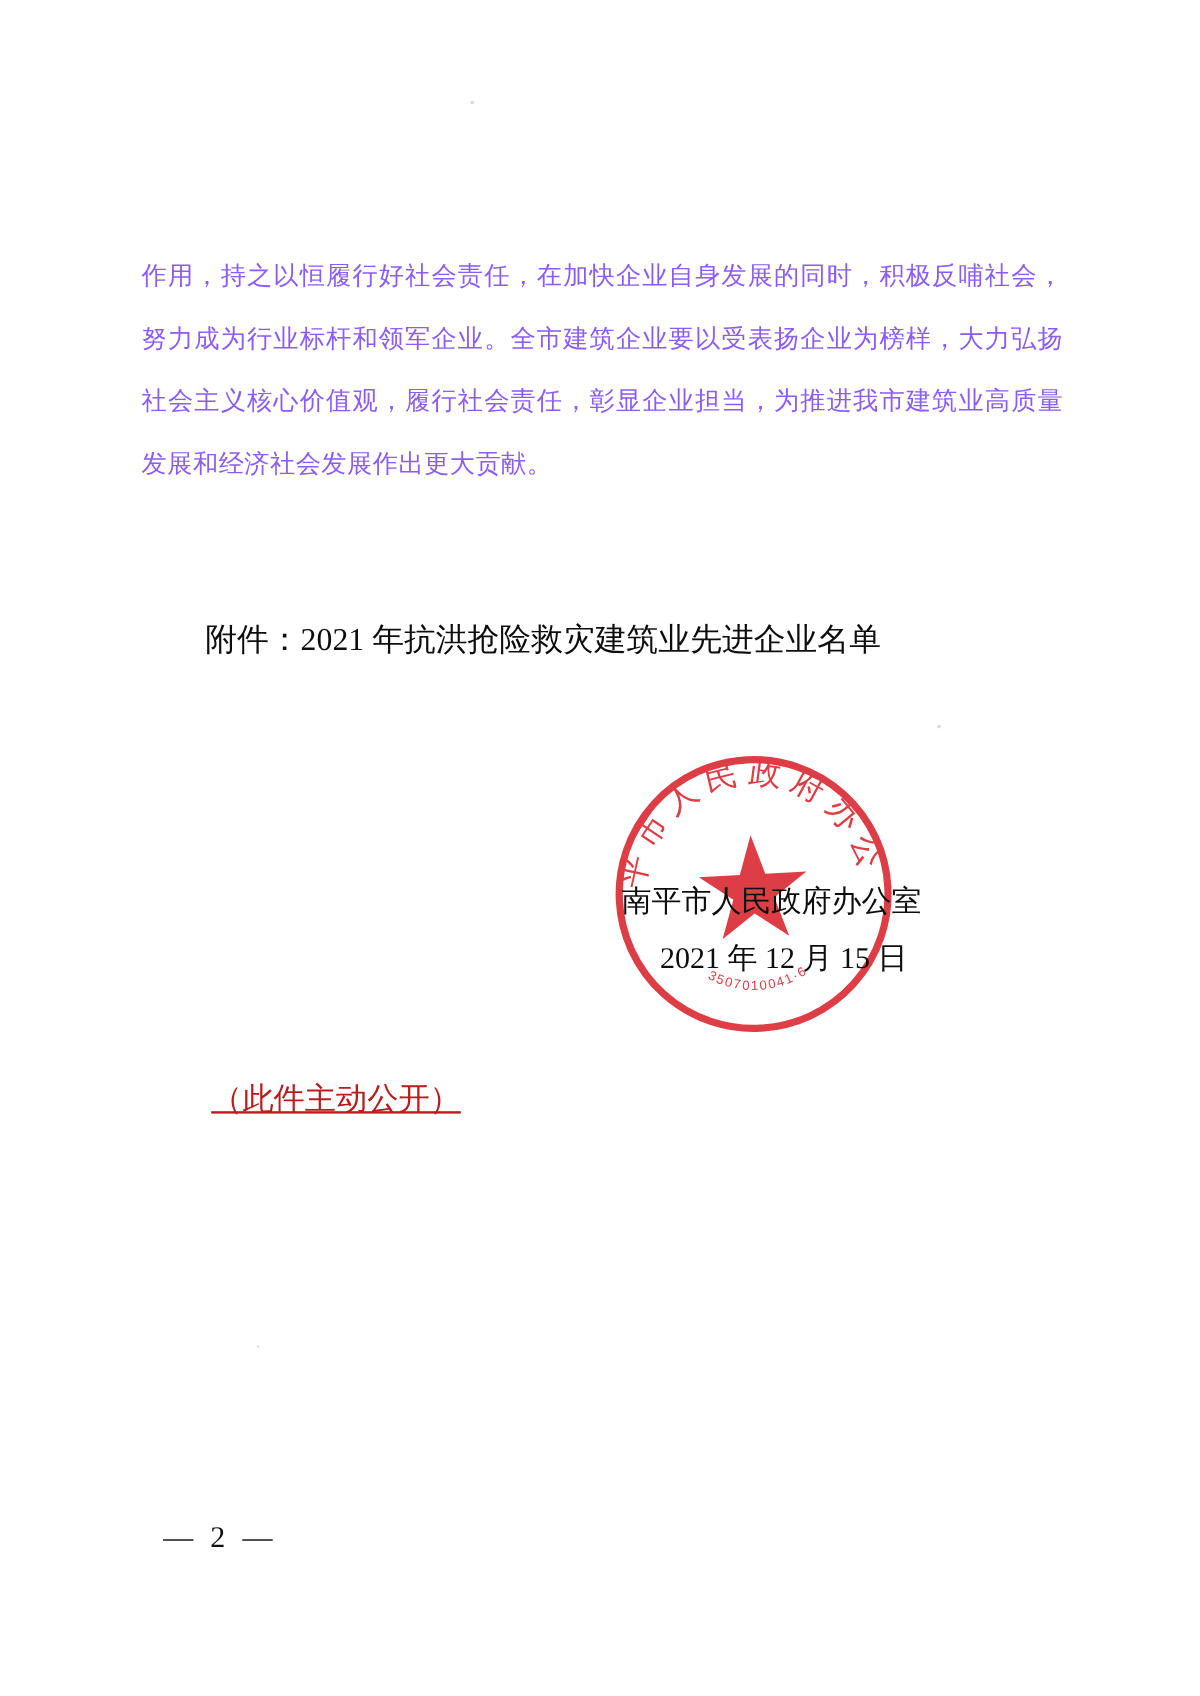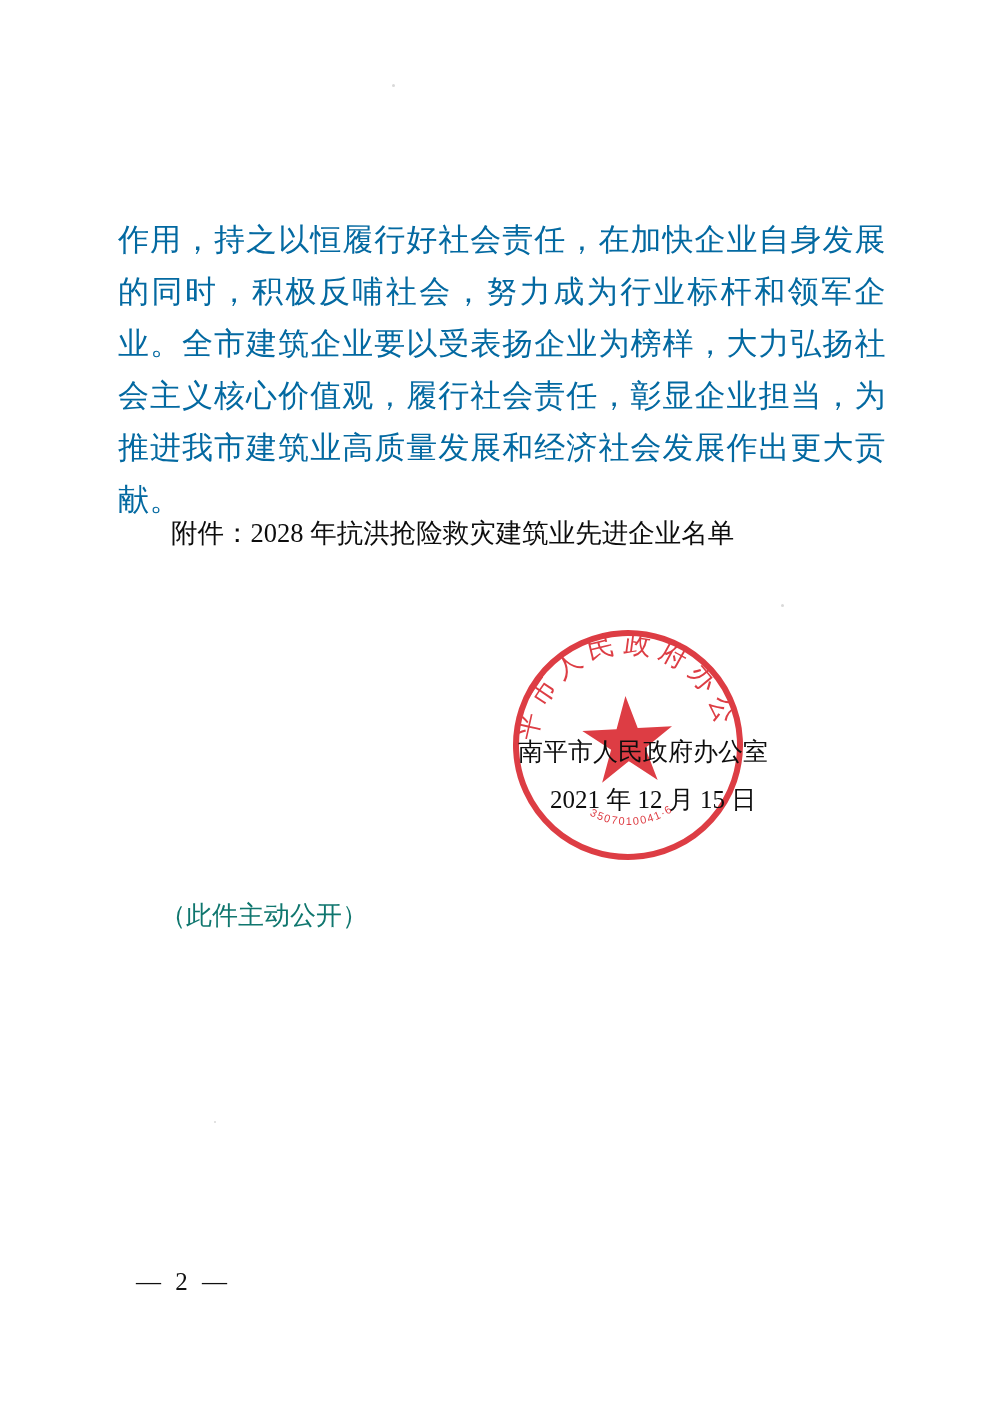--- a/index.html
+++ b/index.html
@@ -31,24 +31,24 @@
     background: #b9b9b9;
     border-radius: 50%;
     opacity: 0.55;
   }
 
   .body-text {
     position: absolute;
     left: 0;
     top: 183px;
     width: 768px;
-    font-size: 31px;
+    font-size: 21px;
     line-height: 52px;
     letter-spacing: 0.4px;
-    color: #0369a1;
+    color: #8b5cf6;
     text-align: justify;
     text-justify: inter-ideograph;
   }
 
   .attachment-line {
     position: absolute;
     left: 0;
     top: 480px;
     width: 768px;
     font-size: 26.5px;
@@ -65,25 +65,26 @@
     font-size: 25px;
     line-height: 48px;
     color: #0d0d0d;
     white-space: nowrap;
   }
   .signature-block .sig-org { display: block; }
   .signature-block .sig-date { display: block; margin-left: 32px; }
 
   .public-note {
     position: absolute;
-    left: 42px;
+    left: 58px;
     top: 868px;
     font-size: 26px;
     line-height: 44px;
-    color: #0f766e;
+    color: #b91c1c;
+    text-decoration: underline;
   }
 
   .page-number {
     position: absolute;
     left: 18px;
     top: 1268px;
     font-size: 25px;
     color: #111111;
     letter-spacing: 4px;
   }
@@ -105,21 +106,21 @@
 <div class="page">
 
   <div class="speck" style="left:392px;top:84px;width:3px;height:3px;"></div>
   <div class="speck" style="left:781px;top:604px;width:3px;height:3px;"></div>
   <div class="speck" style="left:214px;top:1121px;width:2px;height:2px;"></div>
 
   <div class="page-inner">
 
     <p class="body-text">作用，持之以恒履行好社会责任，在加快企业自身发展的同时，积极反哺社会，努力成为行业标杆和领军企业。全市建筑企业要以受表扬企业为榜样，大力弘扬社会主义核心价值观，履行社会责任，彰显企业担当，为推进我市建筑业高质量发展和经济社会发展作出更大贡献。</p>
 
-    <p class="attachment-line">附件：2028 年抗洪抢险救灾建筑业先进企业名单</p>
+    <p class="attachment-line">附件：2021 年抗洪抢险救灾建筑业先进企业名单</p>
 
     <div class="seal">
       <svg width="250" height="250" viewBox="0 0 250 250" xmlns="http://www.w3.org/2000/svg">
         <defs>
           <path id="arcTop" d="M 33,125 A 92,92 0 0 1 217,125" fill="none"></path>
           <path id="arcBottom" d="M 45,125 A 80,80 0 0 0 205,125" fill="none"></path>
         </defs>
         <g opacity="0.88" transform="rotate(-3 125 125)">
           <circle cx="125" cy="125" r="112" fill="none" stroke="#d9232b" stroke-width="6"></circle>
 

